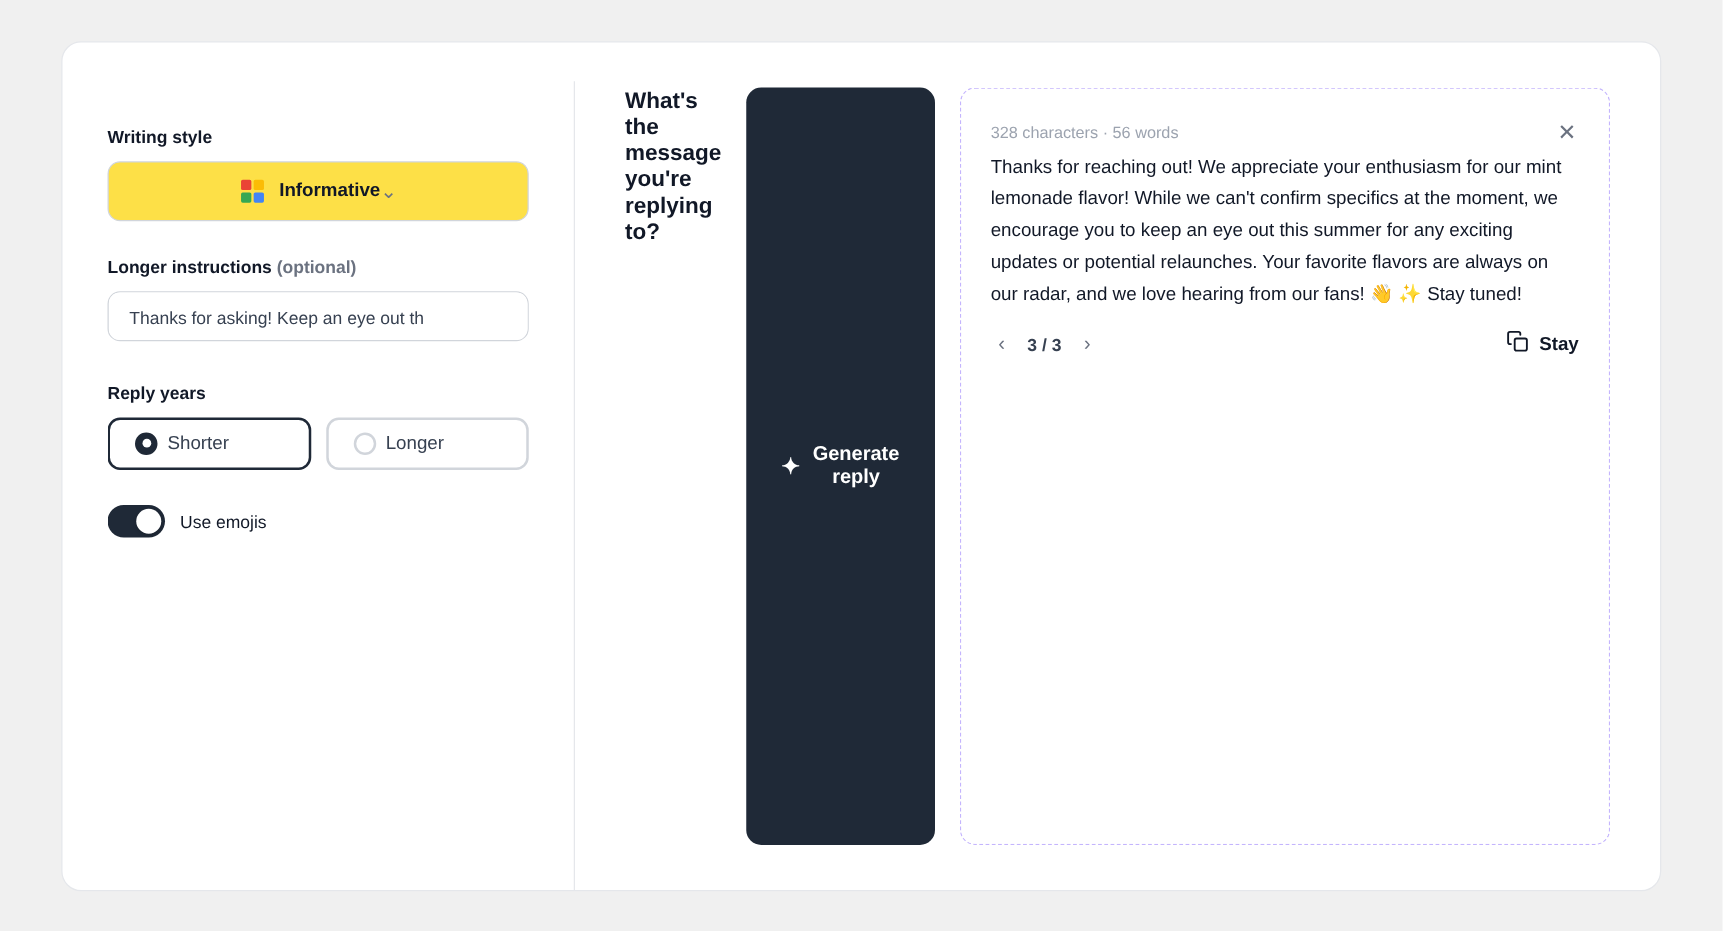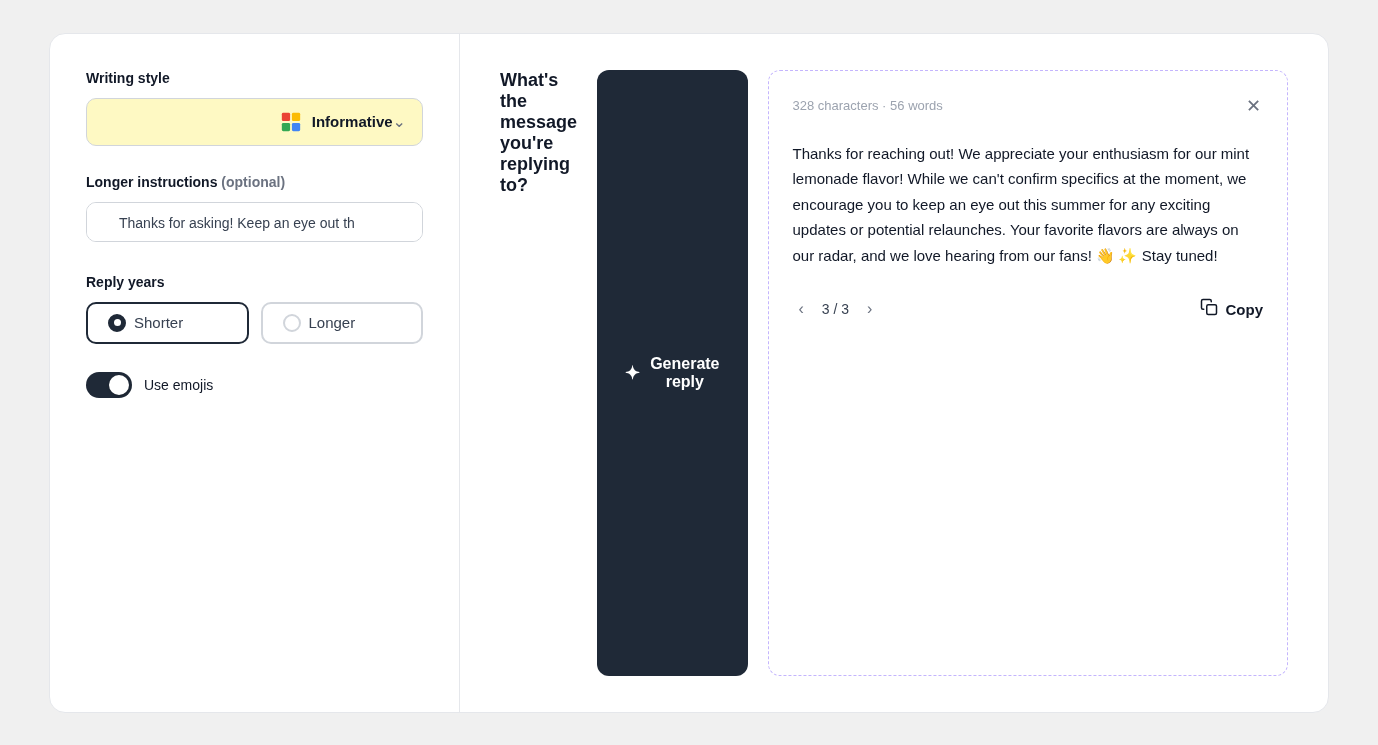--- a/index.html
+++ b/index.html
@@ -23,37 +23,38 @@
     }
     
     .left-panel {
       width: 410px;
       min-width: 410px;
       border-right: 1px solid #e5e7eb;
       padding: 36px 36px;
       display: flex;
       flex-direction: column;
       gap: 28px;
+      margin-top: 31px;
     }
     .section-label {
       font-size: 14px;
       font-weight: 600;
       color: #111827;
       margin-bottom: 12px;
     }
     
     .style-dropdown {
       display: flex;
       align-items: center;
-      justify-content: flex-end;
+      justify-content: center;
       border: 1.5px solid #d1d5db;
       border-radius: 10px;
       padding: 12px 16px;
       cursor: pointer;
-      background: #fef9c3;
+      background: #fde047;
     }
     .style-dropdown-left {
       display: flex;
       align-items: center;
       gap: 10px;
     }
     .style-icon {
       width: 22px;
       height: 22px;
     }
@@ -63,21 +64,21 @@
       color: #111827;
     }
     .chevron-icon {
       color: #6b7280;
       font-size: 16px;
     }
     
     .reply-instructions-input {
       border: 1.5px solid #d1d5db;
       border-radius: 10px;
-      padding: 12px 32px;
+      padding: 12px 16px;
       font-size: 14px;
       color: #374151;
       width: 100%;
       outline: none;
       resize: none;
       height: 40px;
       font-family: inherit;
     }
     
     .radio-group {
@@ -224,40 +225,40 @@
       border: 1.5px dashed #c4b5fd;
       border-radius: 12px;
       padding: 24px;
       background: #fff;
       position: relative;
     }
     .result-header {
       display: flex;
       justify-content: space-between;
       align-items: center;
-      margin-bottom: 24px;
+      margin-bottom: 4px;
     }
     .char-count {
       font-size: 13px;
       color: #9ca3af;
     }
     .close-btn {
       background: none;
       border: none;
       cursor: pointer;
       color: #6b7280;
       font-size: 18px;
       line-height: 1;
       padding: 2px;
     }
     .result-text {
       font-size: 15px;
       color: #111827;
       line-height: 1.7;
-      margin-bottom: 30px;
+      margin-bottom: 16px;
     }
     .result-footer {
       display: flex;
       justify-content: space-between;
       align-items: center;
     }
     .pagination {
       display: flex;
       align-items: center;
       gap: 12px;
@@ -265,21 +266,21 @@
     .page-arrow {
       background: none;
       border: none;
       cursor: pointer;
       color: #6b7280;
       font-size: 16px;
       padding: 2px 6px;
     }
     .page-indicator {
       font-size: 14px;
-      font-weight: 400;
+      font-weight: 700;
       color: #374151;
     }
     .copy-btn {
       display: flex;
       align-items: center;
       gap: 8px;
       background: none;
       border: none;
       cursor: pointer;
       font-size: 15px;
@@ -369,18 +370,18 @@
           </span>
           <button class="page-arrow">›</button>
         </div>
         <button class="copy-btn">
           <span class="copy-icon">
             <svg width="18" height="18" viewBox="0 0 24 24" fill="none" stroke="currentColor" stroke-width="2" stroke-linecap="round" stroke-linejoin="round">
               <rect x="9" y="9" width="13" height="13" rx="2" ry="2"></rect>
               <path d="M5 15H4a2 2 0 0 1-2-2V4a2 2 0 0 1 2-2h9a2 2 0 0 1 2 2v1"></path>
             </svg>
           </span>
-          <span>Copy</span>
+          <span>Stay</span>
         </button>
       </div>
     </div>
   </div>
 </div>
 
 </body></html>

